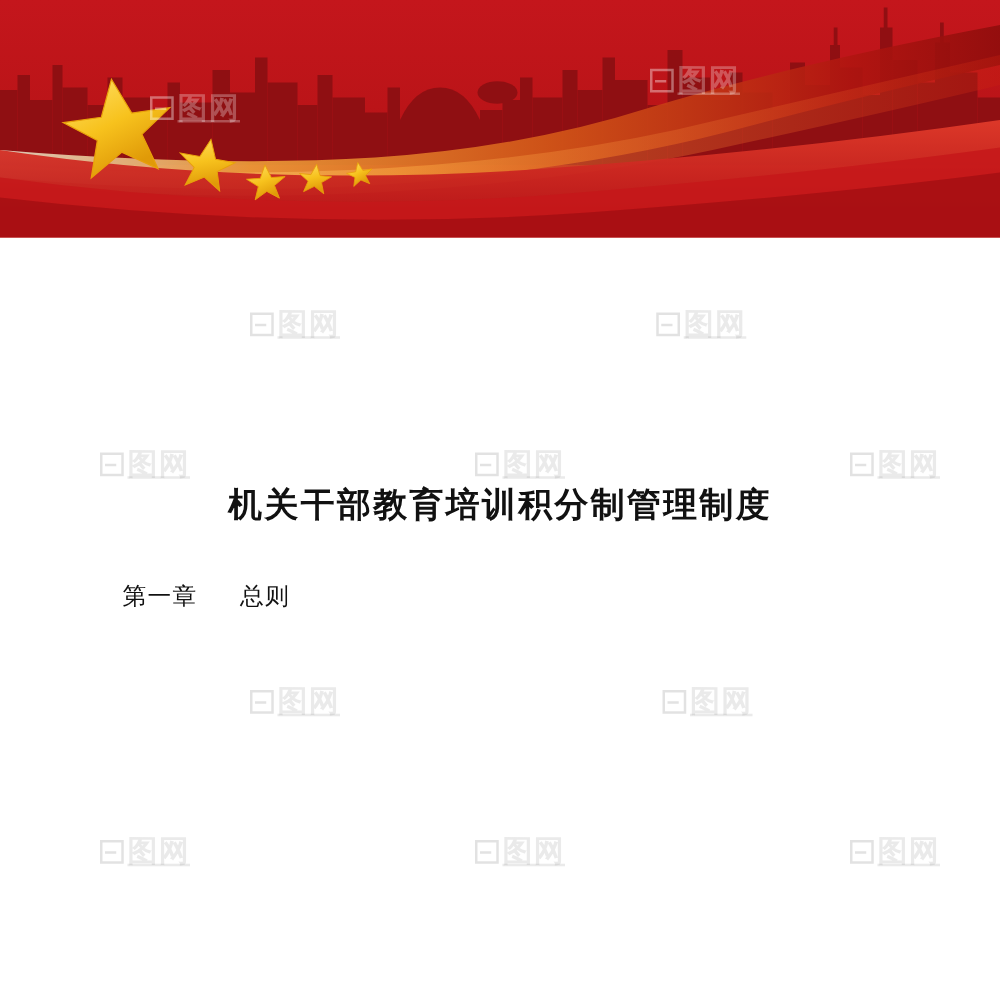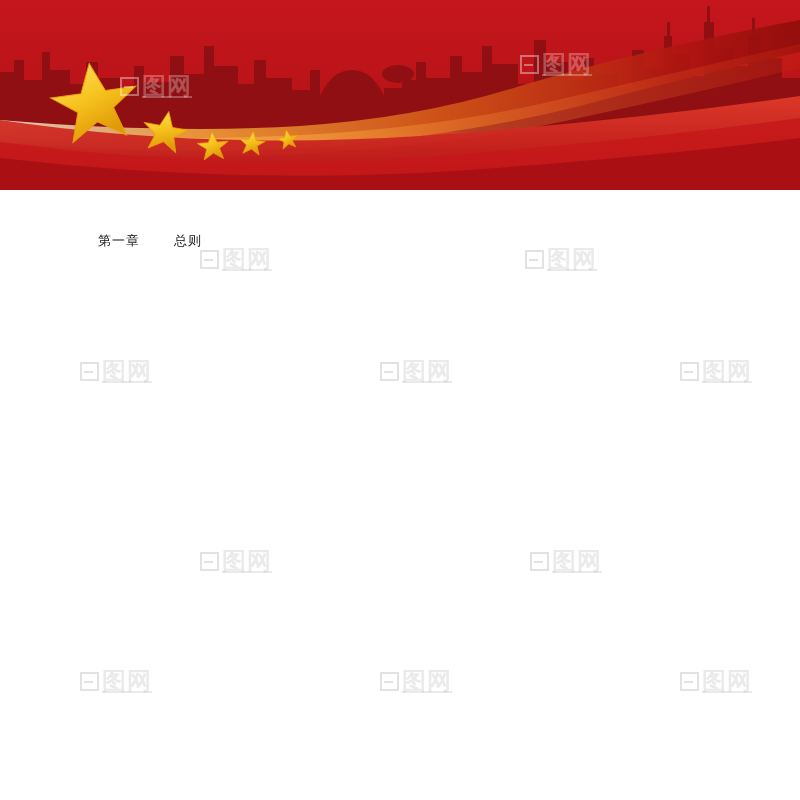--- a/index.html
+++ b/index.html
@@ -74,21 +74,21 @@
   .doc-title {
     text-align: center;
     font-size: 27px;
     font-weight: bold;
     letter-spacing: 2px;
     color: #111;
     margin-top: 196px;
     font-family: "Liberation Serif", "DejaVu Serif", serif;
   }
   .section-heading {
-    font-size: 13px;
+    font-size: 19px;
     color: #111;
     margin-top: 42px;
     text-indent: 38px;
     letter-spacing: 1px;
   }
   .section-heading .gap { display: inline-block; width: 34px; }
   .para {
     font-size: 19.5px;
     line-height: 42px;
     color: #111;
@@ -204,20 +204,21 @@
         <polygon points="0,-42 12.3,-13 43,-13 18,5 27,34 0,17 -27,34 -18,5 -43,-13 -12.3,-13" fill="url(#starG)" stroke="#e8a00a" stroke-width="2.2"></polygon>
       </g>
       <g transform="translate(288,140) scale(0.24) rotate(-10)">
         <polygon points="0,-42 12.3,-13 43,-13 18,5 27,34 0,17 -27,34 -18,5 -43,-13 -12.3,-13" fill="url(#starG)" stroke="#e8a00a" stroke-width="2.5"></polygon>
       </g>
     </g>
   </svg>
 </div>
 
 <div class="doc">
+  <div class="doc-title">机关干部教育培训积分制管理制度</div>
 
   <div class="section-heading">
     <span>第一章</span><span class="gap"></span><span>总则</span>
   </div>
 
 </div>
 
 <div id="wm-layer">
     <div class="wm light" style="left: 120px; top: 70px;"><span class="wm-icon"></span><span>图网</span></div>
     <div class="wm light" style="left: 520px; top: 48px;"><span class="wm-icon"></span><span>图网</span></div>

